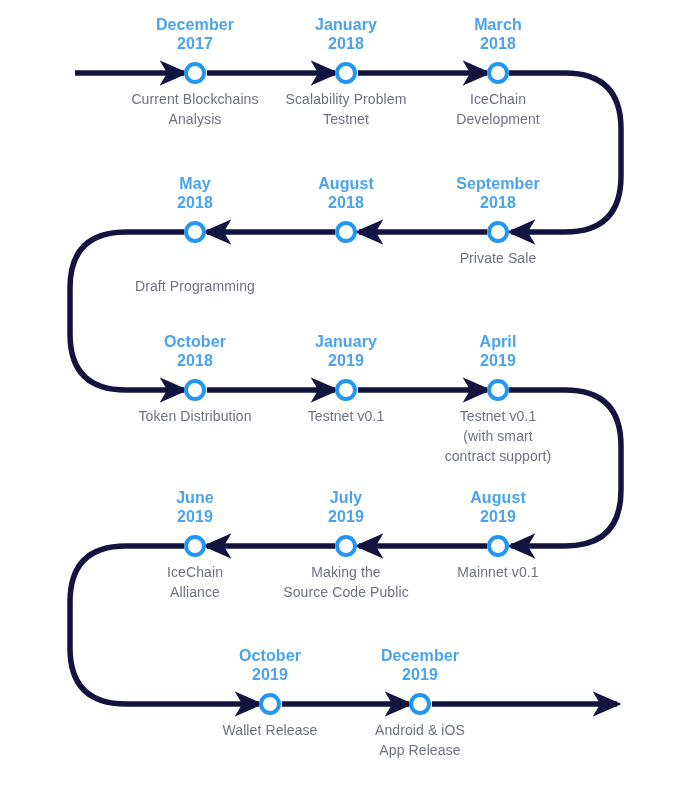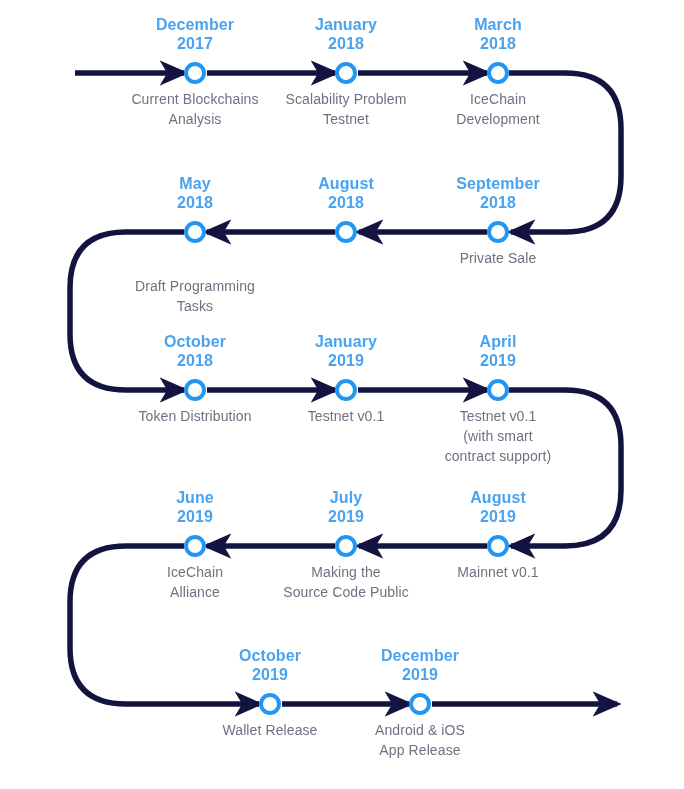--- a/index.html
+++ b/index.html
@@ -144,21 +144,20 @@
       </div>
       <div class="milestone-text label-below" style="left: 346px; top: 248px;">
       </div>
       <div class="node" style="left: 195px; top: 232px;"></div>
       <div class="milestone-text date-above" style="left: 195px; top: 174px; height: 44px;">
         <div class="m-date">May</div>
         <div class="m-date">2018</div>
       </div>
       <div class="milestone-text label-below" style="left: 195px; top: 240px; margin-top: 36px;">
         <div class="m-label">Draft Programming</div>
-        <div class="m-label">Tasks</div>
       </div>
       <div class="node" style="left: 195px; top: 390px;"></div>
       <div class="milestone-text date-above" style="left: 195px; top: 332px; height: 44px;">
         <div class="m-date">October</div>
         <div class="m-date">2018</div>
       </div>
       <div class="milestone-text label-below" style="left: 195px; top: 406px;">
         <div class="m-label">Token Distribution</div>
       </div>
       <div class="node" style="left: 346px; top: 390px;"></div>

